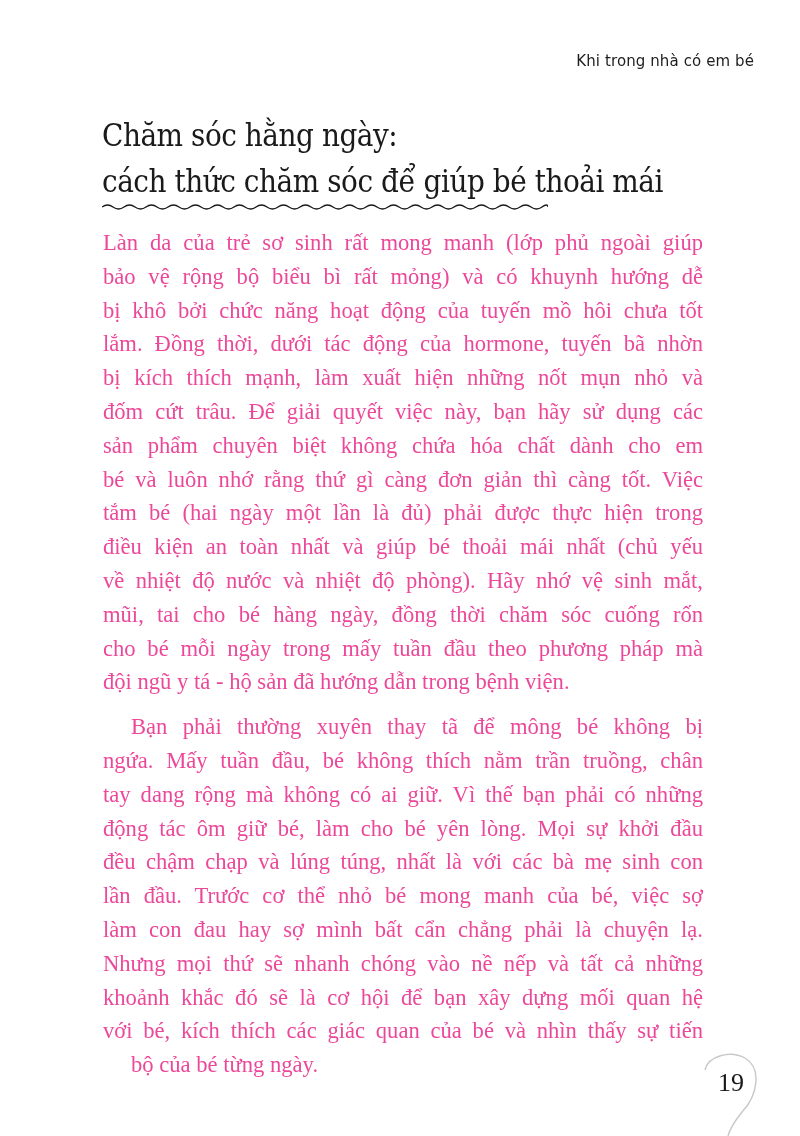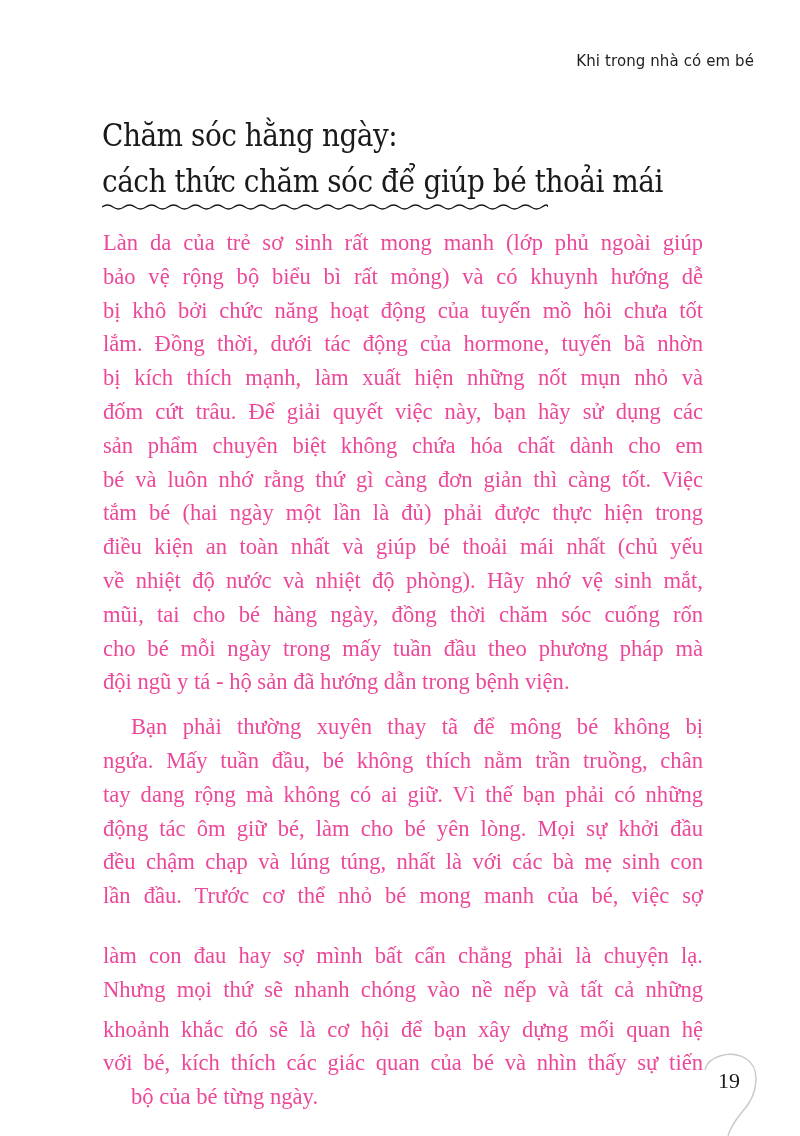--- a/index.html
+++ b/index.html
@@ -70,21 +70,21 @@
       text-align-last: justify;
     }
     .body-text .ln.last {
       text-align-last: left;
     }
     .page-number {
       position: absolute;
       left: 718px;
       top: 1068px;
       font-family: "Liberation Serif", serif;
-      font-size: 22px;
+      font-size: 26px;
       color: #1a1a1a;
     }
     .page-swirl {
       position: absolute;
       left: 700px;
       top: 1050px;
       width: 70px;
       height: 86px;
     }
   </style>
@@ -119,23 +119,23 @@
     <span class="ln">cho bé mỗi ngày trong mấy tuần đầu theo phương pháp mà</span>
     <span class="ln last">đội ngũ y tá - hộ sản đã hướng dẫn trong bệnh viện.</span>
   </p>
   <p class="para2">
     <span class="ln" style="text-indent:28px;">Bạn phải thường xuyên thay tã để mông bé không bị</span>
     <span class="ln" style="text-indent:0;">ngứa. Mấy tuần đầu, bé không thích nằm trần truồng, chân</span>
     <span class="ln" style="text-indent:0;">tay dang rộng mà không có ai giữ. Vì thế bạn phải có những</span>
     <span class="ln" style="text-indent:0;">động tác ôm giữ bé, làm cho bé yên lòng. Mọi sự khởi đầu</span>
     <span class="ln" style="text-indent:0;">đều chậm chạp và lúng túng, nhất là với các bà mẹ sinh con</span>
     <span class="ln" style="text-indent:0;">lần đầu. Trước cơ thể nhỏ bé mong manh của bé, việc sợ</span>
-    <span class="ln" style="text-indent:0;margin-top:26px;">làm con đau hay sợ mình bất cẩn chẳng phải là chuyện lạ.</span>
+    <span class="ln" style="text-indent:0;">làm con đau hay sợ mình bất cẩn chẳng phải là chuyện lạ.</span>
     <span class="ln" style="text-indent:0;">Nhưng mọi thứ sẽ nhanh chóng vào nề nếp và tất cả những</span>
-    <span class="ln" style="text-indent:0;margin-top:6px;">khoảnh khắc đó sẽ là cơ hội để bạn xây dựng mối quan hệ</span>
+    <span class="ln" style="text-indent:0;">khoảnh khắc đó sẽ là cơ hội để bạn xây dựng mối quan hệ</span>
     <span class="ln" style="text-indent:0;">với bé, kích thích các giác quan của bé và nhìn thấy sự tiến</span>
     <span class="ln last" style="text-indent:0;margin-left:28px;">bộ của bé từng ngày.</span>
   </p>
 </div>
 
 <svg class="page-swirl" viewBox="0 0 70 86">
   <path d="M5 20 C 8 6, 30 0, 45 8 C 62 18, 58 45, 42 62 C 34 72, 30 78, 28 86" fill="none" stroke="#c8c8c8" stroke-width="1.4"></path>
 </svg>
 <div class="page-number">19</div>
 

